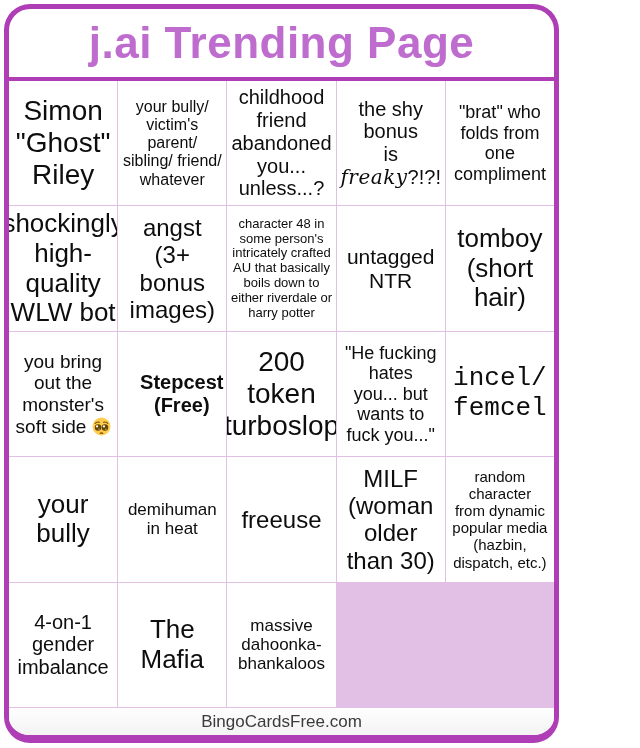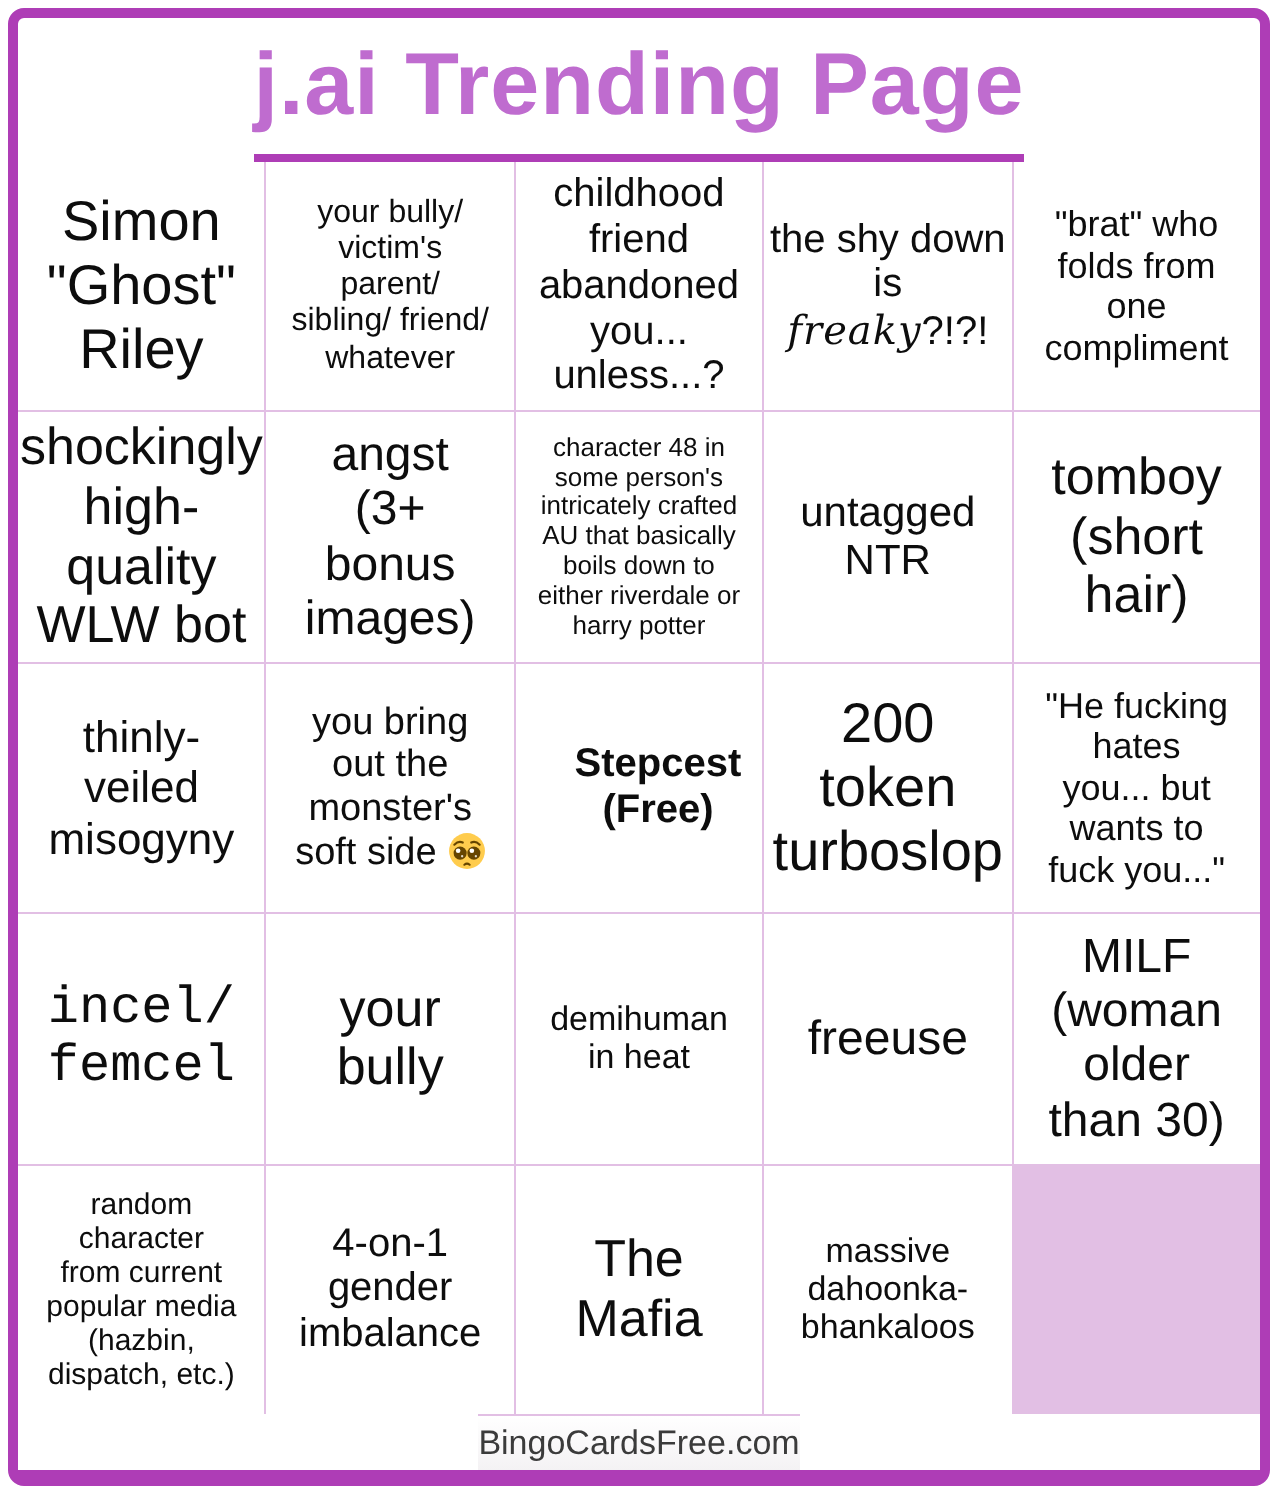--- a/index.html
+++ b/index.html
@@ -8,31 +8,30 @@
     width: 640px;
     height: 748px;
     background: #ffffff;
     font-family: "Liberation Sans", "DejaVu Sans", sans-serif;
     overflow: hidden;
   }
   .card {
     position: absolute;
     left: 4px;
     top: 4px;
-    width: 631px;
+    width: 555px;
     height: 739px;
     box-sizing: border-box;
     background: #ffffff;
     border: 5px solid var(--border-color, #ae3db6);
     border-bottom-width: 8px;
-    border-radius: 8px;
+    border-radius: 26px;
     display: flex;
     flex-direction: column;
     overflow: hidden;
-    align-items: center;
   }
   .title {
     height: 68px;
     flex: 0 0 68px;
     display: flex;
     align-items: center;
     justify-content: center;
     font-size: 44px;
     font-weight: bold;
     color: var(--title-color, #bf6ccf);
@@ -107,21 +106,21 @@
 whatever</span>
       </div>
       <div class="cell">
         <span class="cell-text" style="font-size: 20px;">childhood
 friend
 abandoned
 you...
 unless...?</span>
       </div>
       <div class="cell">
-        <span class="cell-text" style="font-size: 20px;"><span>the shy down
+        <span class="cell-text" style="font-size: 20px;"><span>the shy bonus
 is
 </span><span class="cursive">freaky</span><span>?!?!</span></span>
       </div>
       <div class="cell">
         <span class="cell-text" style="font-size: 18px;">"brat" who
 folds from
 one
 compliment</span>
       </div>
       <div class="cell">
@@ -146,25 +145,20 @@
 harry potter</span>
       </div>
       <div class="cell">
         <span class="cell-text" style="font-size: 21px;">untagged
 NTR</span>
       </div>
       <div class="cell">
         <span class="cell-text" style="font-size: 26px;">tomboy
 (short
 hair)</span>
-      </div>
-      <div class="cell">
-        <span class="cell-text" style="font-size: 22px;">thinly-
-veiled
-misogyny</span>
       </div>
       <div class="cell">
         <span class="cell-text" style="font-size: 19px;">you bring
 out the
 monster's
 soft side <span class="emoji"><svg viewBox="0 0 36 36" width="19" height="19" aria-hidden="true">
               <circle cx="18" cy="18" r="17" fill="#FFCC4D"></circle>
               <path d="M6 12 q4 -4 8 -2" stroke="#664500" stroke-width="2" fill="none" stroke-linecap="round"></path>
               <path d="M30 12 q-4 -4 -8 -2" stroke="#664500" stroke-width="2" fill="none" stroke-linecap="round"></path>
               <circle cx="11.5" cy="20" r="6.2" fill="#664500"></circle>
@@ -209,21 +203,21 @@
       </div>
       <div class="cell">
         <span class="cell-text" style="font-size: 24px;">MILF
 (woman
 older
 than 30)</span>
       </div>
       <div class="cell">
         <span class="cell-text" style="font-size: 15px;">random
 character
-from current
+from dynamic
 popular media
 (hazbin,
 dispatch, etc.)</span>
       </div>
       <div class="cell">
         <span class="cell-text" style="font-size: 20px;">4-on-1
 gender
 imbalance</span>
       </div>
       <div class="cell">

